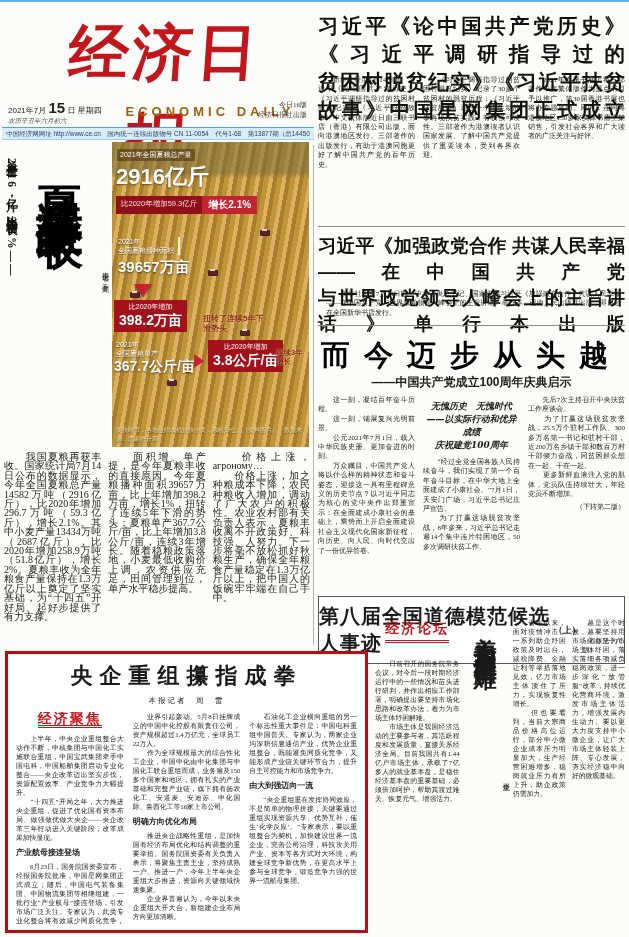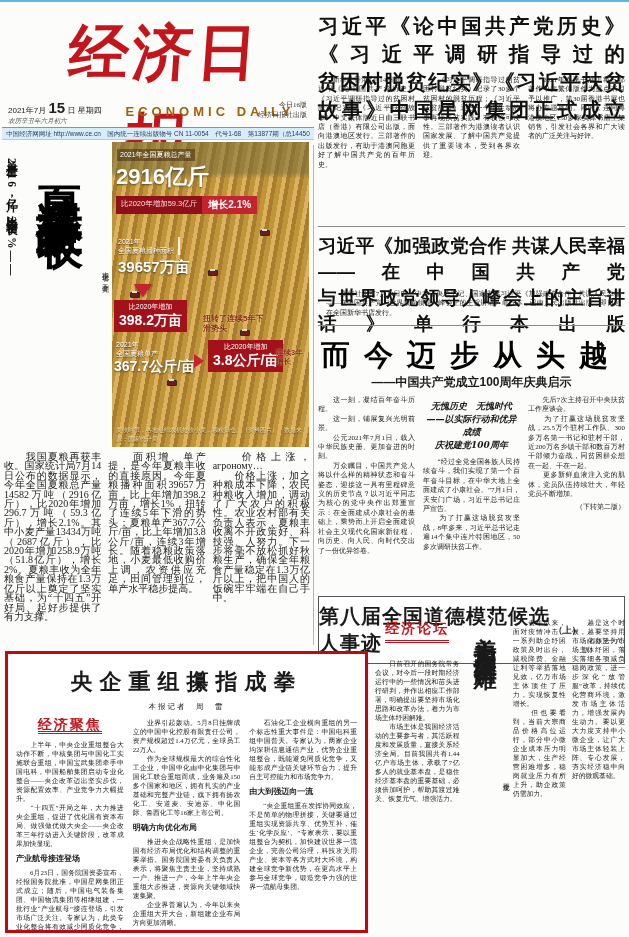--- a/index.html
+++ b/index.html
@@ -118,21 +118,21 @@
 
   .grain-body { left:4px; top:452px; width:306px; height:194px; display:flex; gap:7px; }
   .grain-body > div { flex:1; font-size:10px; line-height:9.4px; }
 
   .vline { left:313px; top:145px; width:1px; height:500px; background:#b5b5b5; }
 
   
   .redbox { left:5px; top:651px; width:363px; height:282px; border:3.5px solid #bd0a10;
             background:#fff; padding:5px 8px; }
   .soe-title { text-align:center; font-family:"Liberation Sans", sans-serif; font-weight:900;
-               font-size:22px; letter-spacing:7px; margin-top:8px; }
+               font-size:22px; letter-spacing:7px; margin-top:2px; }
   .soe-byline { text-align:center; font-size:7.5px; margin:5px 0 6px; letter-spacing:2px; }
   .soe-cols { display:flex; gap:9px; height:212px; }
   .soe-cols > div { flex:1; font-size:6.8px; line-height:9px; }
   .tag { display:block; width:64px; margin:2px auto 6px; text-align:center;
          color:#c3161c; font-family:"Liberation Sans", sans-serif; font-weight:900;
          font-size:14px; letter-spacing:2px; border-bottom:3px double #c3161c; padding-bottom:2px; }
   .subhead { text-align:left; font-weight:bold; font-size:8px; margin:6px 0 5px;
              font-family:"Liberation Sans", sans-serif; }
 
   

